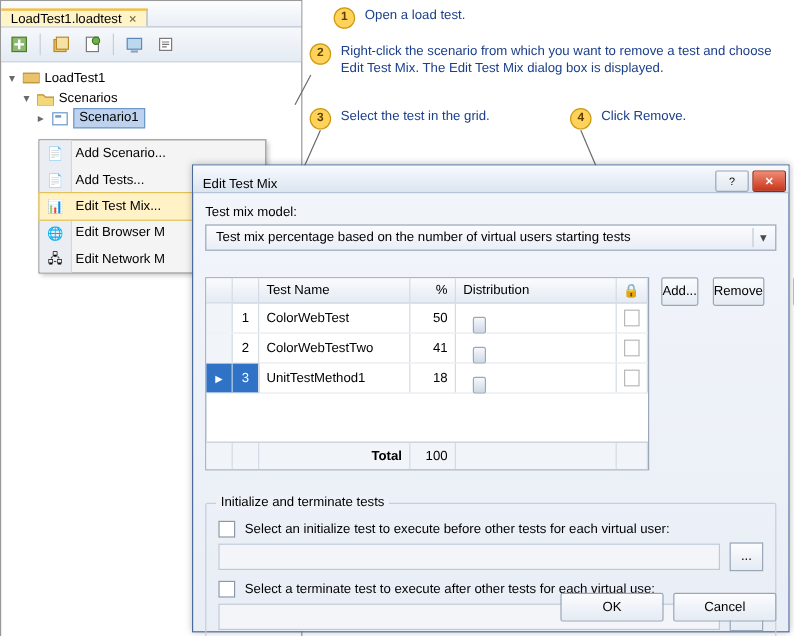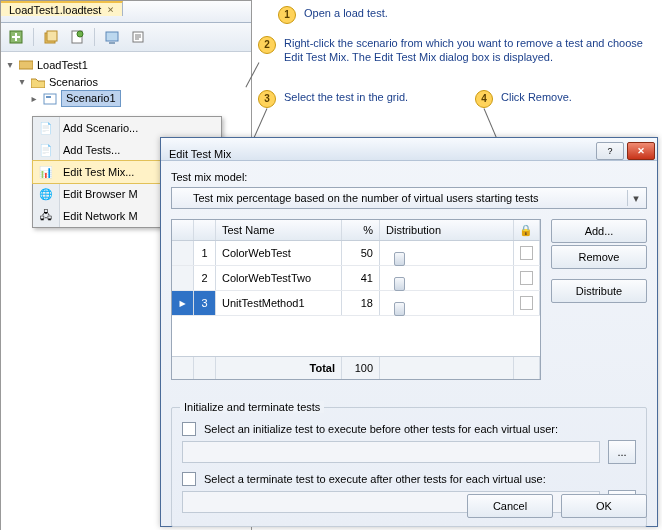--- a/index.html
+++ b/index.html
@@ -1,20 +1,20 @@
 <!DOCTYPE html>
 <html><head>
 <meta charset="utf-8">
 <style>
 html,body{margin:0;padding:0;font-family:"Segoe UI",Tahoma,sans-serif;font-size:11px;color:#000;background:#fff}
 #root{position:relative;width:662px;height:530px;overflow:hidden}
 
 
 .left-pane{position:absolute;left:0;top:0;width:250px;height:530px;border:1px solid #999}
-.tab-strip{height:21px;background:linear-gradient(#fcfdfe,#e9eef5);border-bottom:1px solid #a7b5c7;display:flex;align-items:flex-start}
+.tab-strip{height:21px;background:linear-gradient(#fcfdfe,#e9eef5);border-bottom:1px solid #a7b5c7;display:flex;align-items:flex-end}
 .doc-tab{display:flex;align-items:center;gap:6px;padding:0 8px;background:#fff4c8;border-right:1px solid #a7b5c7;border-top:2px solid #f0c04a}
 .doc-tab .close-x{font-family:monospace;color:#7a6d3f;cursor:pointer}
 .toolbar{height:28px;background:linear-gradient(#f6f8fb,#e4ebf3);border-bottom:1px solid #c5ced9;display:flex;align-items:center;gap:4px;padding:0 4px}
 .tb-btn{width:20px;height:20px;display:flex;align-items:center;justify-content:center;border:1px solid transparent;border-radius:2px;cursor:pointer}
 .tb-sep{width:1px;height:18px;background:#c5ced9;margin:0 2px}
 .tree{padding:4px 0 0 4px;font-size:11px}
 .tree-row{display:flex;align-items:center;height:17px;gap:3px}
 .twist{width:10px;text-align:center;color:#6a6a6a;cursor:pointer;font-size:10px}
 .ico{width:16px;height:14px;display:flex;align-items:center;justify-content:center}
 .sel{background:#bcd2ee;border:1px solid #6c97c6;padding:0 4px;height:15px;line-height:15px}
@@ -33,37 +33,37 @@
 .lead{position:absolute;background:#6a6a6a;height:1px;transform-origin:left center}
 
 
 .dlg{position:absolute;left:160px;top:137px;width:496px;height:388px;border:1px solid #4a6b99;background:linear-gradient(#f2f5fa,#e9eef6);box-shadow:0 0 6px rgba(0,0,0,.25)}
 .titlebar{height:22px;background:linear-gradient(#f7fafe,#dbe5f1);display:flex;align-items:flex-end;padding:0 2px 0 8px;border-bottom:1px solid #b4c3d6}
 .titlebar .spacer{flex:1}
 .wbtn{width:26px;height:16px;border:1px solid #9aa7b8;margin-left:3px;display:flex;align-items:center;justify-content:center;background:linear-gradient(#f6f8fb,#e1e8f0);font-size:9px;border-radius:2px;cursor:pointer}
 .wbtn.close{background:linear-gradient(#f08b73,#c7341a);border-color:#8a2a14;color:#fff;font-weight:bold}
 .dlg-body{padding:8px 10px 10px 10px}
 .lbl{margin:2px 0 4px 0}
-.combo{height:20px;border:1px solid #9aa7b8;background:linear-gradient(#fbfcfe,#e9eef6);display:flex;align-items:center;padding:0 21px;position:relative;cursor:pointer}
+.combo{height:20px;border:1px solid #9aa7b8;background:linear-gradient(#fbfcfe,#e9eef6);display:flex;align-items:center;padding:0 8px;position:relative;cursor:pointer}
 .combo .dd{position:absolute;right:2px;top:2px;width:16px;height:16px;border-left:1px solid #c0cad6;display:flex;align-items:center;justify-content:center;color:#4a4a4a}
-.grid-wrap{display:flex;gap:10px;margin-top:10px}
+.grid-wrap{display:flex;gap:10px;margin-top:22px}
 .grid{flex:1;border:1px solid #9aa7b8;background:#fff}
 .gh{display:flex;background:linear-gradient(#fafbfe,#e4ebf3);border-bottom:1px solid #c5ced9;height:20px}
 .gc{border-right:1px solid #d4dbe4;display:flex;align-items:center;padding:0 6px;box-sizing:border-box}
 .c0{width:22px;justify-content:center}.c1{width:22px;justify-content:center}.c2{width:126px}.c3{width:38px;justify-content:flex-end}.c4{flex:1}.c5{width:26px;justify-content:center}
 .gr{display:flex;height:24px;border-bottom:1px solid #e6e9ee}
 .gr .c0{background:#f1f4f8}
 .gr.sel3 .c1{background:#2f72c6;color:#fff;}
 .gr.sel3 .c0{background:#2f72c6}
 .gr.sel3 .c0::after{content:"▶";color:#fff;font-size:8px}
 .total-row{display:flex;height:22px;border-top:1px solid #c5ced9;background:#f1f4f8}
 .slider{position:relative;height:4px;background:#d9dee5;border-radius:2px;margin:10px 8px 0 8px}
 .thumb{position:absolute;top:-4px;width:9px;height:12px;background:linear-gradient(#f6f8fb,#cfd9e5);border:1px solid #9aa7b8;border-radius:2px}
 .lock{width:12px;height:12px;border:1px solid #b8b8b8;background:#fff;display:inline-block;cursor:pointer}
-.side-btns{width:96px;display:flex;flex-direction:column;gap:2px}
+.side-btns{width:96px;display:flex;flex-direction:row;gap:12px}
 .pb{height:22px;border:1px solid #9aa7b8;background:linear-gradient(#fbfcfe,#e4ebf3);border-radius:2px;cursor:pointer;display:flex;align-items:center;justify-content:center}
 
 .groupbox{margin-top:27px;border:1px solid #c5ced9;border-radius:2px;padding:10px 10px 8px 10px;position:relative}
 .groupbox .legend{position:absolute;top:-7px;left:8px;background:#eef2f8;padding:0 4px}
 .row{display:flex;align-items:center;gap:8px;margin:4px 0}
 .chk{width:12px;height:12px;border:1px solid #8a97a8;background:#fff;cursor:pointer}
 .txt{flex:1;height:20px;border:1px solid #c0cad6;background:#f3f5f9}
 .dots{width:26px;height:22px;border:1px solid #9aa7b8;background:linear-gradient(#fbfcfe,#e4ebf3);display:flex;align-items:center;justify-content:center;cursor:pointer}
 .dlg-footer{position:absolute;right:10px;bottom:8px;display:flex;gap:8px}
 .dlg-footer .pb{width:84px}
@@ -294,18 +294,18 @@
         <span class="chk"></span>
         <span>Select a terminate test to execute after other tests for each virtual use:</span>
       </div>
       <div class="row">
         <div class="txt"></div>
         <div class="dots">...</div>
       </div>
     </div>
   </div>
   <div class="dlg-footer">
+    <div class="pb">OK</div>
     <div class="pb">Cancel</div>
-    <div class="pb">OK</div>
   </div>
 </div>
 
 </div>
 
 </body></html>

